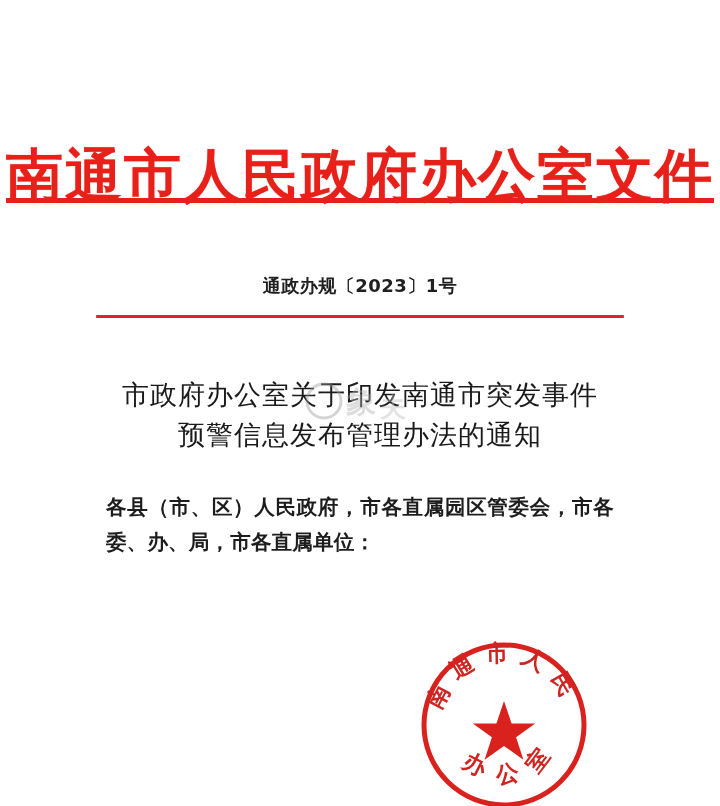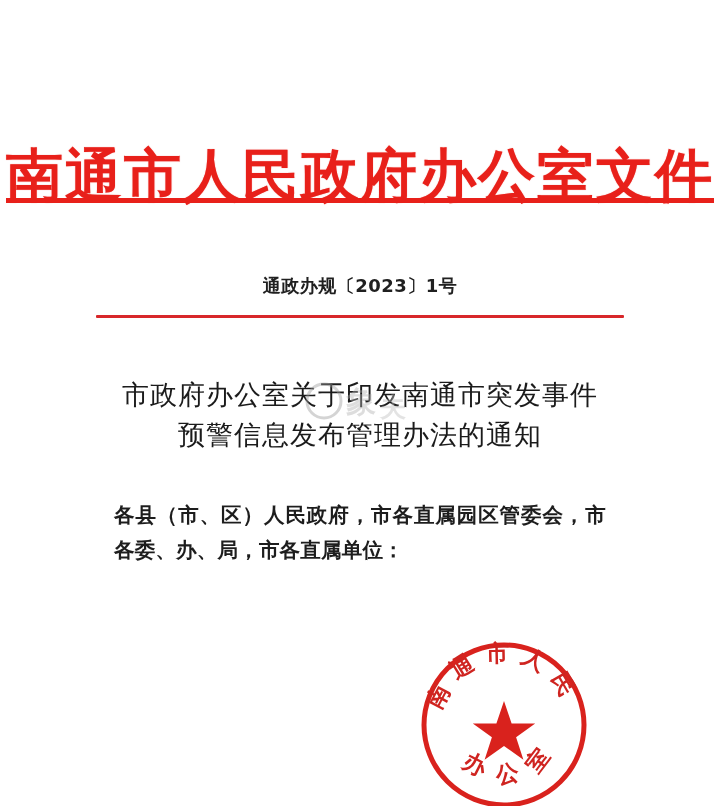--- a/index.html
+++ b/index.html
@@ -102,21 +102,21 @@
     left: 98px;
     width: 524px;
     top: 482px;
     font-size: 20.5px;
     line-height: 35px;
     letter-spacing: 0.2px;
     color: #1d1d1d;
     font-weight: 600;
   }
   .body-copy p {
-    margin: 16px;
+    margin: 8px;
     text-align: justify;
     text-align-last: left;
   }
   .body-copy p.indent {
     text-indent: 2em;
     margin-top: 7px;
   }
 
   
   .seal {

